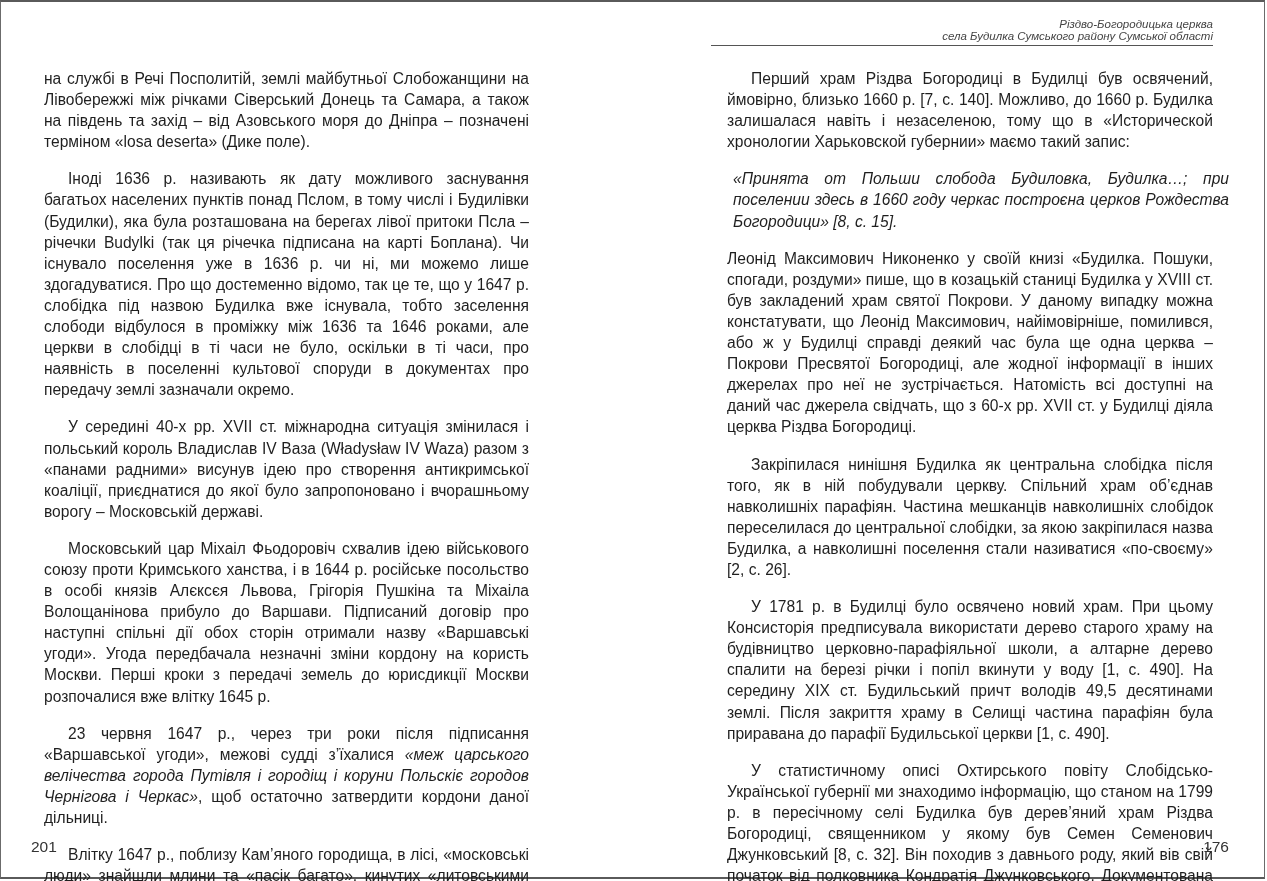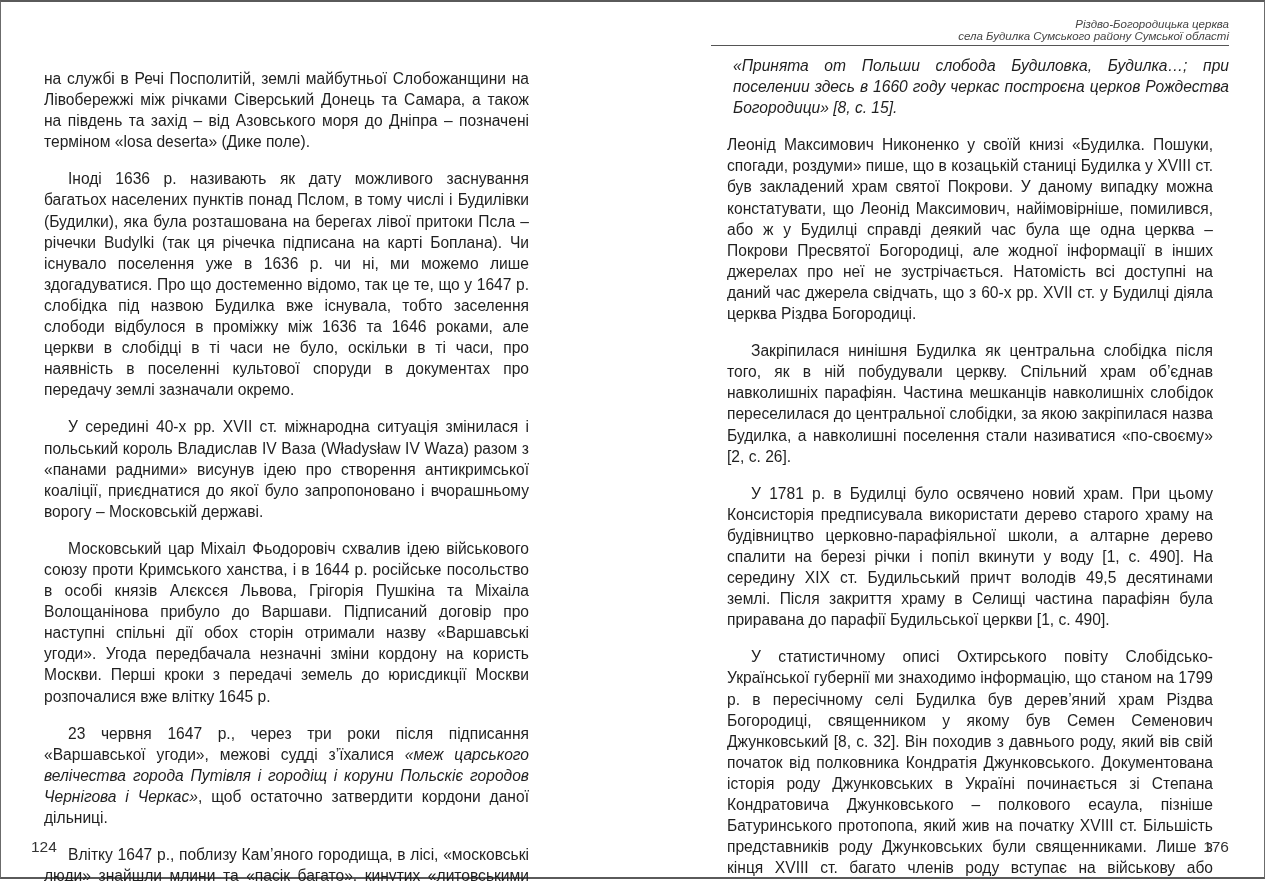--- a/index.html
+++ b/index.html
@@ -6,21 +6,21 @@
   body { width: 1267px; height: 881px; overflow: hidden; position: relative; }
   .frame {
     position: absolute; left: 0; top: 0; width: 1265px; height: 879px;
     border: 1px solid #6b6b6b; border-top: 2px solid #5a5a5a; border-bottom: 2px solid #5a5a5a;
     box-sizing: border-box; background: #fff;
   }
   .page { position: absolute; top: 0; height: 879px; font-family: "Liberation Sans", sans-serif; color: #1f1f1f; }
   .page.left { left: 27px; width: 517px; }
   .page.right { left: 710px; width: 518px; }
   .running-head {
-    position: absolute; top: 16px; left: 0; right: 0; height: 27px;
+    position: absolute; top: 16px; left: 0; right: 16px; height: 27px;
     border-bottom: 1px solid #555;
     font-style: italic; font-size: 11.5px; color: #444; line-height: 12px;
   }
   .page.left .running-head { padding-top: 13px; box-sizing: border-box; }
   .page.right .running-head { text-align: right; padding-top: 0px; }
   .body-text { position: absolute; top: 50px; left: 0; right: 0; font-size: 15.6px; line-height: 21.1px; text-align: justify; }
   .body-text p { margin: 16px; }
   .indent { text-indent: 24px; }
   .quote { font-style: italic; padding-left: 22px; margin: 3px 0 4px 0 !important; }
   em { font-style: italic; }
@@ -35,29 +35,30 @@
 
   <div class="page left">
     <div class="body-text">
       <p>на службі в Речі Посполитій, землі майбутньої Слобожанщини на Лівобережжі між річками Сіверський Донець та Самара, а також на південь та захід – від Азовського моря до Дніпра – позначені терміном «losa deserta» (Дике поле).</p>
       <p class="indent">Іноді 1636 р. називають як дату можливого заснування багатьох населених пунктів понад Пслом, в тому числі і Будилівки (Будилки), яка була розташована на берегах лівої притоки Псла – річечки Budylki (так ця річечка підписана на карті Боплана). Чи існувало поселення уже в 1636 р. чи ні, ми можемо лише здогадуватися. Про що достеменно відомо, так це те, що у 1647 р. слобідка під назвою Будилка вже існувала, тобто заселення слободи відбулося в проміжку між 1636 та 1646 роками, але церкви в слобідці в ті часи не було, оскільки в ті часи, про наявність в поселенні культової споруди в документах про передачу землі зазначали окремо.</p>
       <p class="indent">У середині 40-х рр. XVII ст. міжнародна ситуація змінилася і польський король Владислав IV Ваза (Władysław IV Waza) разом з «панами радними» висунув ідею про створення антикримської коаліції, приєднатися до якої було запропоновано і вчорашньому ворогу – Московській державі.</p>
       <p class="indent">Московський цар Міхаіл Фьодоровіч схвалив ідею військового союзу проти Кримського ханства, і в 1644 р. російське посольство в особі князів Алєксєя Львова, Грігорія Пушкіна та Міхаіла Волощанінова прибуло до Варшави. Підписаний договір про наступні спільні дії обох сторін отримали назву «Варшавські угоди». Угода передбачала незначні зміни кордону на користь Москви. Перші кроки з передачі земель до юрисдикції Москви розпочалися вже влітку 1645 р.</p>
       <p class="indent"><span>23 червня 1647 р., через три роки після підписання «Варшавської угоди», межові судді з’їхалися </span><em>«меж царського велічества города Путівля і городіщ і коруни Польскіє городов Чернігова і Черкас»</em><span>, щоб остаточно затвердити кордони даної дільниці.</span></p>
       <p class="indent">Влітку 1647 р., поблизу Кам’яного городища, в лісі, «московські люди» знайшли млини та «пасік багато», кинутих «литовськими людьми». У версті від Кам’яного городища знаходилася пуста слобідка з 68 дворів, у якій «московські люди» застали лише одну людину – «черкашенина» Альошку Пивоварова. У чотирьох верстах від Кам’яного знаходиться деревня Будиловка з 20 дворів. Згодом сюди стали поступово повертатися литовські люди. Стан споруд, господарських будівель був надзвичайно поганий.</p>
     </div>
-    <div class="folio">124</div>
+    <div class="folio">201</div>
   </div>
 
   <div class="page right">
     <div class="running-head">
       <div>Різдво-Богородицька церква</div>
       <div>села Будилка Сумського району Сумської області</div>
     </div>
     <div class="body-text">
+      <p class="indent">Перший храм Різдва Богородиці в Будилці був освячений, ймовірно, близько 1660 р. [7, с. 140]. Можливо, до 1660 р. Будилка залишалася навіть і незаселеною, тому що в «Исторической хронологии Харьковской губернии» маємо такий запис:</p>
       <p class="quote">«Принята от Польши слобода Будиловка, Будилка…; при поселении здесь в 1660 году черкас построєна церков Рождества Богородици» [8, с. 15].</p>
       <p>Леонід Максимович Никоненко у своїй книзі «Будилка. Пошуки, спогади, роздуми» пише, що в козацькій станиці Будилка у XVIII ст. був закладений храм святої Покрови. У даному випадку можна констатувати, що Леонід Максимович, найімовірніше, помилився, або ж у Будилці справді деякий час була ще одна церква – Покрови Пресвятої Богородиці, але жодної інформації в інших джерелах про неї не зустрічається. Натомість всі доступні на даний час джерела свідчать, що з 60-х рр. XVII ст. у Будилці діяла церква Різдва Богородиці.</p>
       <p class="indent">Закріпилася нинішня Будилка як центральна слобідка після того, як в ній побудували церкву. Спільний храм об’єднав навколишніх парафіян. Частина мешканців навколишніх слобідок переселилася до центральної слобідки, за якою закріпилася назва Будилка, а навколишні поселення стали називатися «по-своєму» [2, с. 26].</p>
       <p class="indent">У 1781 р. в Будилці було освячено новий храм. При цьому Консисторія предписувала використати дерево старого храму на будівництво церковно-парафіяльної школи, а алтарне дерево спалити на березі річки і попіл вкинути у воду [1, с. 490]. На середину XIX ст. Будильський причт володів 49,5 десятинами землі. Після закриття храму в Селищі частина парафіян була приравана до парафії Будильської церкви [1, с. 490].</p>
       <p class="indent">У статистичному описі Охтирського повіту Слобідсько-Української губернії ми знаходимо інформацію, що станом на 1799 р. в пересічному селі Будилка був дерев’яний храм Різдва Богородиці, священником у якому був Семен Семенович Джунковський [8, с. 32]. Він походив з давнього роду, який вів свій початок від полковника Кондратія Джунковського. Документована історія роду Джунковських в Україні починається зі Степана Кондратовича Джунковського – полкового есаула, пізніше Батуринського протопопа, який жив на початку XVIII ст. Більшість представників роду Джунковських були священниками. Лише з кінця XVIII ст. багато членів роду вступає на військову або цивільну службу [5, с. 11].</p>
 
     </div>
     <div class="folio">176</div>
   </div>
 

